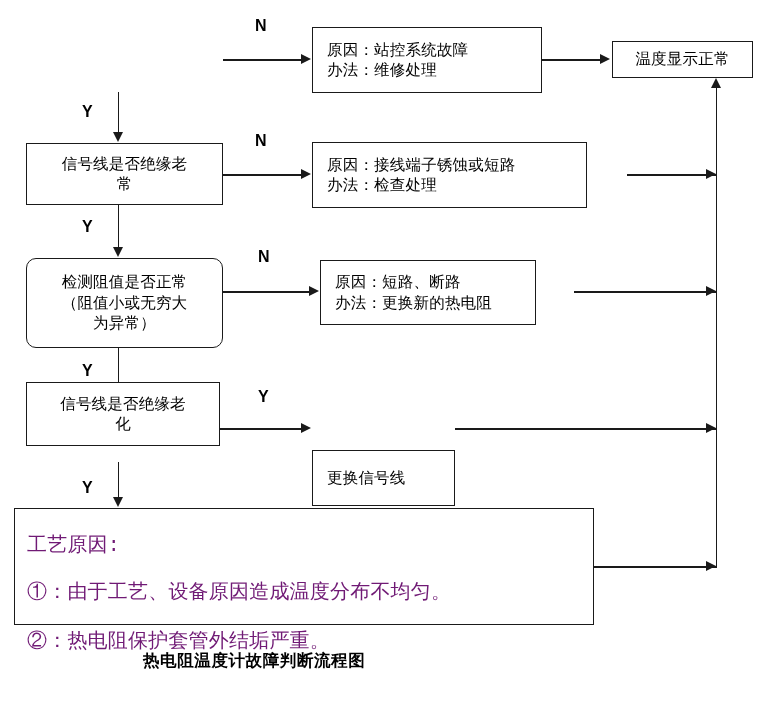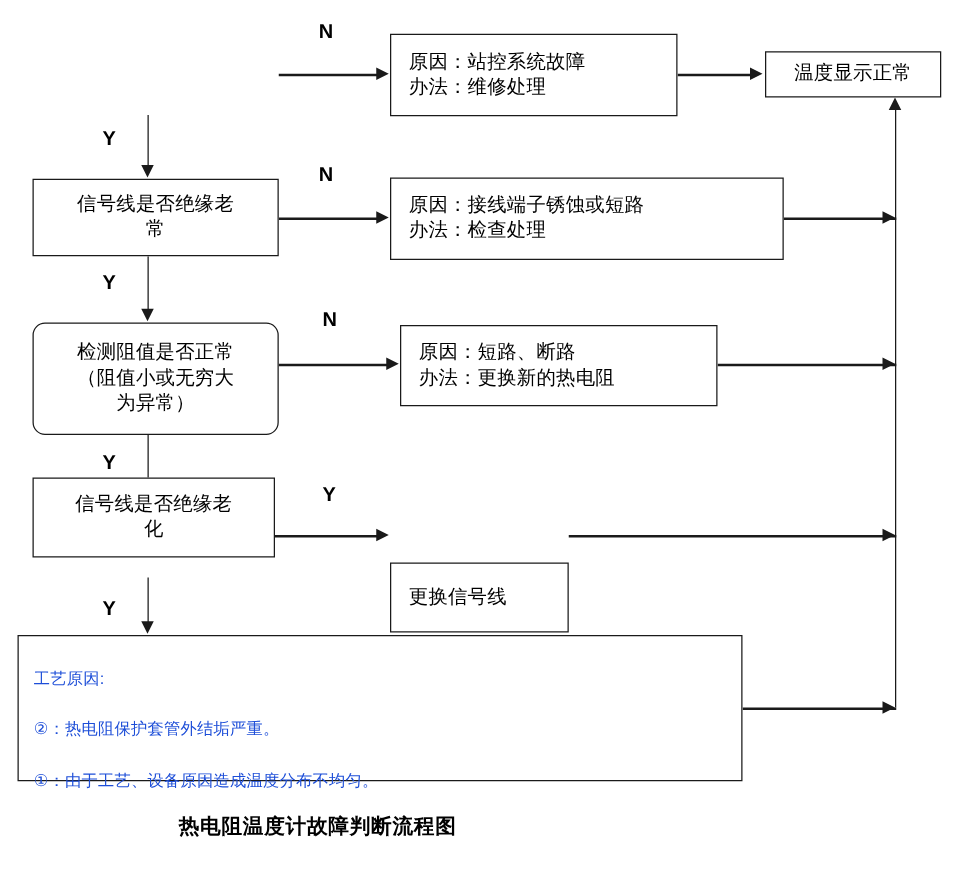--- a/index.html
+++ b/index.html
@@ -48,22 +48,23 @@
     padding-left: 10px;
   }
   .node.detail {
     justify-content: center;
   }
   .reasons .inner {
     line-height: 1.0;
   }
   .reasons .rline {
     display: block;
-    font-size: 13px;
-    color: #1d4ed8;
+    font-size: 20px;
+    color: #701a75;
+    font-family: Liberation Mono, monospace;
   }
   .reasons .rline.head {
     margin: 2px 0 12px 2px;
   }
   .reasons .rline.item {
     margin: 0 0 13px 2px;
   }
   .flag {
     position: absolute;
     font-size: 16px;
@@ -129,43 +130,43 @@
   <div class="node" style="left:26px; top:382px; width:194px; height:64px;">
     <span class="inner">信号线是否绝缘老
 化</span>
   </div>
 
   <div class="node detail" style="left:312px; top:27px; width:230px; height:66px;">
     <span class="inner">原因：站控系统故障
 办法：维修处理</span>
   </div>
 
-  <div class="node detail" style="left:312px; top:142px; width:315px; height:66px;">
+  <div class="node detail" style="left:312px; top:142px; width:275px; height:66px;">
     <span class="inner">原因：接线端子锈蚀或短路
 办法：检查处理</span>
   </div>
 
-  <div class="node detail" style="left:320px; top:260px; width:254px; height:65px;">
+  <div class="node detail" style="left:320px; top:260px; width:216px; height:65px;">
     <span class="inner">原因：短路、断路
 办法：更换新的热电阻</span>
   </div>
 
   <div class="node detail" style="left:312px; top:406px; width:143px; height:56px;margin-top:44px;">
     <span class="inner">更换信号线</span>
   </div>
 
   <div class="node" style="left:612px; top:41px; width:141px; height:37px;">
     <span class="inner">温度显示正常</span>
   </div>
 
   <div class="node left-align reasons" style="left:14px; top:508px; width:580px; height:117px;">
     <span class="inner">
       <span class="rline head">工艺原因:</span>
+      <span class="rline item">①：由于工艺、设备原因造成温度分布不均匀。</span>
       <span class="rline item">②：热电阻保护套管外结垢严重。</span>
-      <span class="rline item">①：由于工艺、设备原因造成温度分布不均匀。</span>
     </span>
   </div>
 
   <div class="ln v" style="left:117.5px; top:92px; height:41px;"></div>
   <div class="arw down" style="left:113px; top:132px;"></div>
 
   <div class="ln v" style="left:117.5px; top:205px; height:43px;"></div>
   <div class="arw down" style="left:113px; top:247px;"></div>
 
   <div class="ln v" style="left:117.5px; top:348px; height:40px;"></div>

